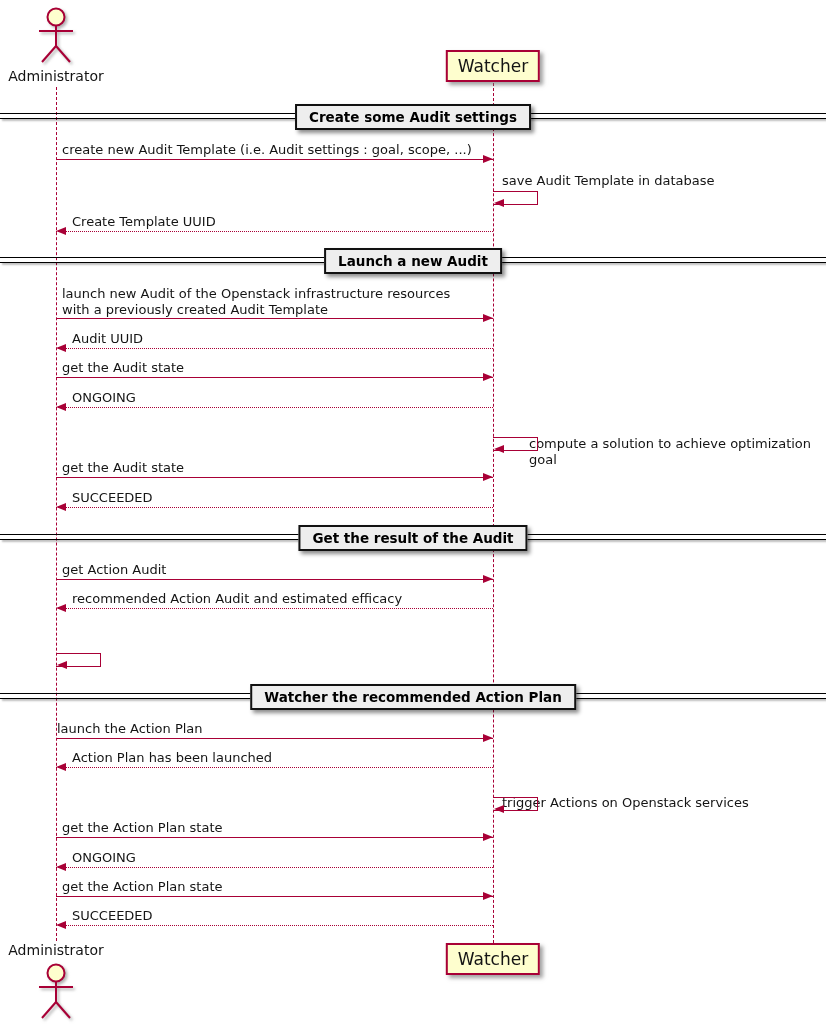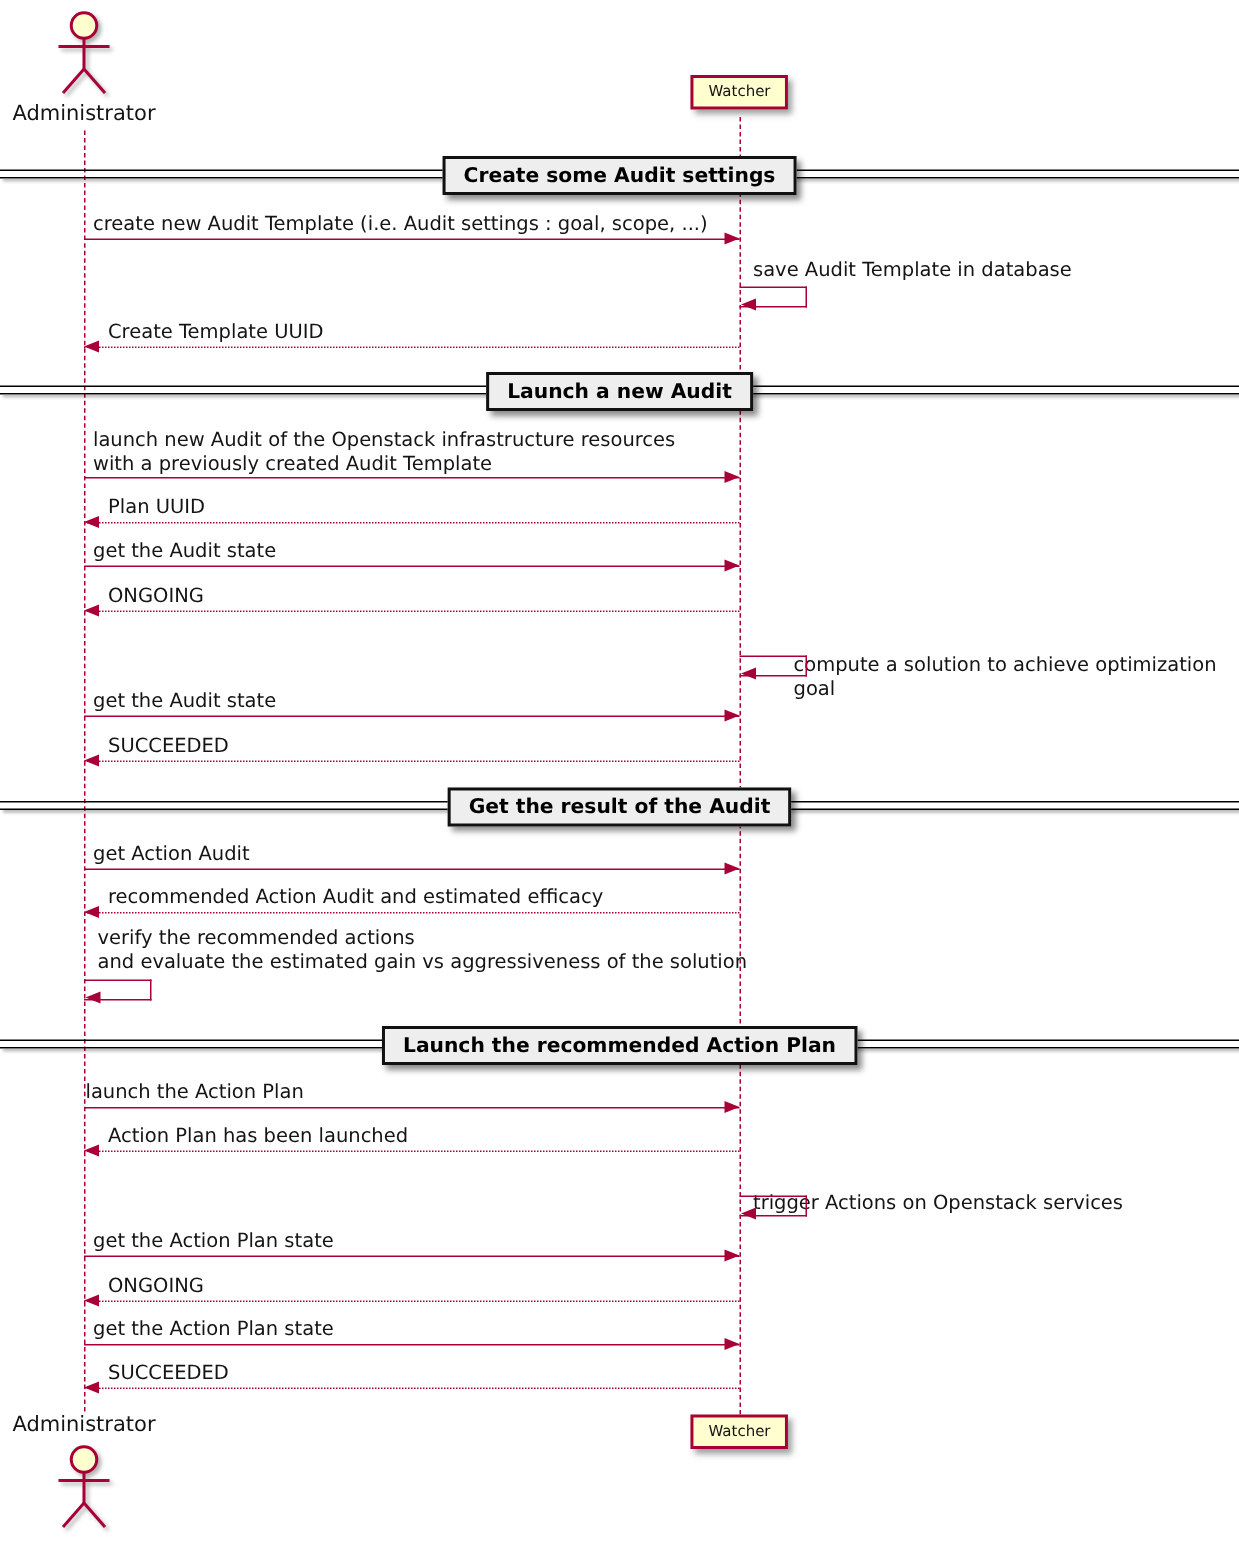--- a/index.html
+++ b/index.html
@@ -5,21 +5,21 @@
   html,body{margin:0;padding:0;background:#ffffff;}
   #canvas{
     position:relative;width:826px;height:1030px;background:#ffffff;overflow:hidden;
     font-family:"DejaVu Sans","Liberation Sans",sans-serif;color:#141414;
   }
   .lifeline{position:absolute;width:0;border-left:1px dashed #A80036;}
   .p-label{position:absolute;transform:translateX(-50%);font-size:14px;color:#141414;white-space:nowrap;}
   .participant-box{
     position:absolute;transform:translateX(-50%);
     background:#FEFECE;border:2px solid #A80036;
-    padding:4px 10px;font-size:10px;color:#141414;white-space:nowrap;
+    padding:4px 10px;font-size:17px;color:#141414;white-space:nowrap;
     box-shadow:3px 3px 4px rgba(110,110,110,0.65);
   }
   .actor-svg{position:absolute;filter:drop-shadow(2.5px 2.5px 1.5px rgba(150,150,150,0.75));}
   .divider-lines{
     position:absolute;left:0;width:826px;height:4px;
     border-top:1px solid #000;border-bottom:1px solid #000;
     box-shadow:2px 2px 2px rgba(0,0,0,0.25);
   }
   .divider-box{
     position:absolute;left:50%;transform:translateX(-50%);
@@ -86,21 +86,21 @@
     <div class="head-left" style="left: 494px; top: 199px;"></div>
     <div class="msg-text" style="left: 72px; top: 214px;">Create Template UUID</div>
     <div class="msg-line dotted" style="left: 56px; top: 231px; width: 437px;"></div>
     <div class="head-left" style="left: 56px; top: 227px;"></div>
     <div class="divider-lines" style="top: 257px;"></div>
     <div class="divider-box" style="top: 248px;">Launch a new Audit</div>
     <div class="msg-text" style="left: 62px; top: 286px;">launch new Audit of the Openstack infrastructure resources
 with a previously created Audit Template</div>
     <div class="msg-line solid" style="left: 56px; top: 318px; width: 437px;"></div>
     <div class="head-right" style="left: 483px; top: 314px;"></div>
-    <div class="msg-text" style="left: 72px; top: 331px;">Plan UUID</div>
+    <div class="msg-text" style="left: 72px; top: 331px;">Audit UUID</div>
     <div class="msg-line dotted" style="left: 56px; top: 348px; width: 437px;"></div>
     <div class="head-left" style="left: 56px; top: 344px;"></div>
     <div class="msg-text" style="left: 62px; top: 360px;">get the Audit state</div>
     <div class="msg-line solid" style="left: 56px; top: 377px; width: 437px;"></div>
     <div class="head-right" style="left: 483px; top: 373px;"></div>
     <div class="msg-text" style="left: 72px; top: 390px;">ONGOING</div>
     <div class="msg-line dotted" style="left: 56px; top: 407px; width: 437px;"></div>
     <div class="head-left" style="left: 56px; top: 403px;"></div>
     <div class="msg-text" style="left: 502px; top: 436px; margin-left: 27px;">compute a solution to achieve optimization goal</div>
     <div class="self-loop" style="left: 493px; top: 437px;"></div>
@@ -112,26 +112,24 @@
     <div class="msg-line dotted" style="left: 56px; top: 507px; width: 437px;"></div>
     <div class="head-left" style="left: 56px; top: 503px;"></div>
     <div class="divider-lines" style="top: 534px;"></div>
     <div class="divider-box" style="top: 525px;">Get the result of the Audit</div>
     <div class="msg-text" style="left: 62px; top: 562px;">get Action Audit</div>
     <div class="msg-line solid" style="left: 56px; top: 579px; width: 437px;"></div>
     <div class="head-right" style="left: 483px; top: 575px;"></div>
     <div class="msg-text" style="left: 72px; top: 591px;">recommended Action Audit and estimated efficacy</div>
     <div class="msg-line dotted" style="left: 56px; top: 608px; width: 437px;"></div>
     <div class="head-left" style="left: 56px; top: 604px;"></div>
-    <div class="msg-text" style="left: 65px; top: 618px;">verify the recommended actions
-and evaluate the estimated gain vs aggressiveness of the solution</div>
     <div class="self-loop" style="left: 56px; top: 653px;"></div>
     <div class="head-left" style="left: 57px; top: 661px;"></div>
     <div class="divider-lines" style="top: 693px;"></div>
-    <div class="divider-box" style="top: 684px;">Launch the recommended Action Plan</div>
+    <div class="divider-box" style="top: 684px;">Watcher the recommended Action Plan</div>
     <div class="msg-text" style="left: 57px; top: 721px;">launch the Action Plan</div>
     <div class="msg-line solid" style="left: 56px; top: 738px; width: 437px;"></div>
     <div class="head-right" style="left: 483px; top: 734px;"></div>
     <div class="msg-text" style="left: 72px; top: 750px;">Action Plan has been launched</div>
     <div class="msg-line dotted" style="left: 56px; top: 767px; width: 437px;"></div>
     <div class="head-left" style="left: 56px; top: 763px;"></div>
     <div class="msg-text" style="left: 502px; top: 779px; margin-top: 16px;">trigger Actions on Openstack services</div>
     <div class="self-loop" style="left: 493px; top: 797px;"></div>
     <div class="head-left" style="left: 494px; top: 805px;"></div>
     <div class="msg-text" style="left: 62px; top: 820px;">get the Action Plan state</div>

